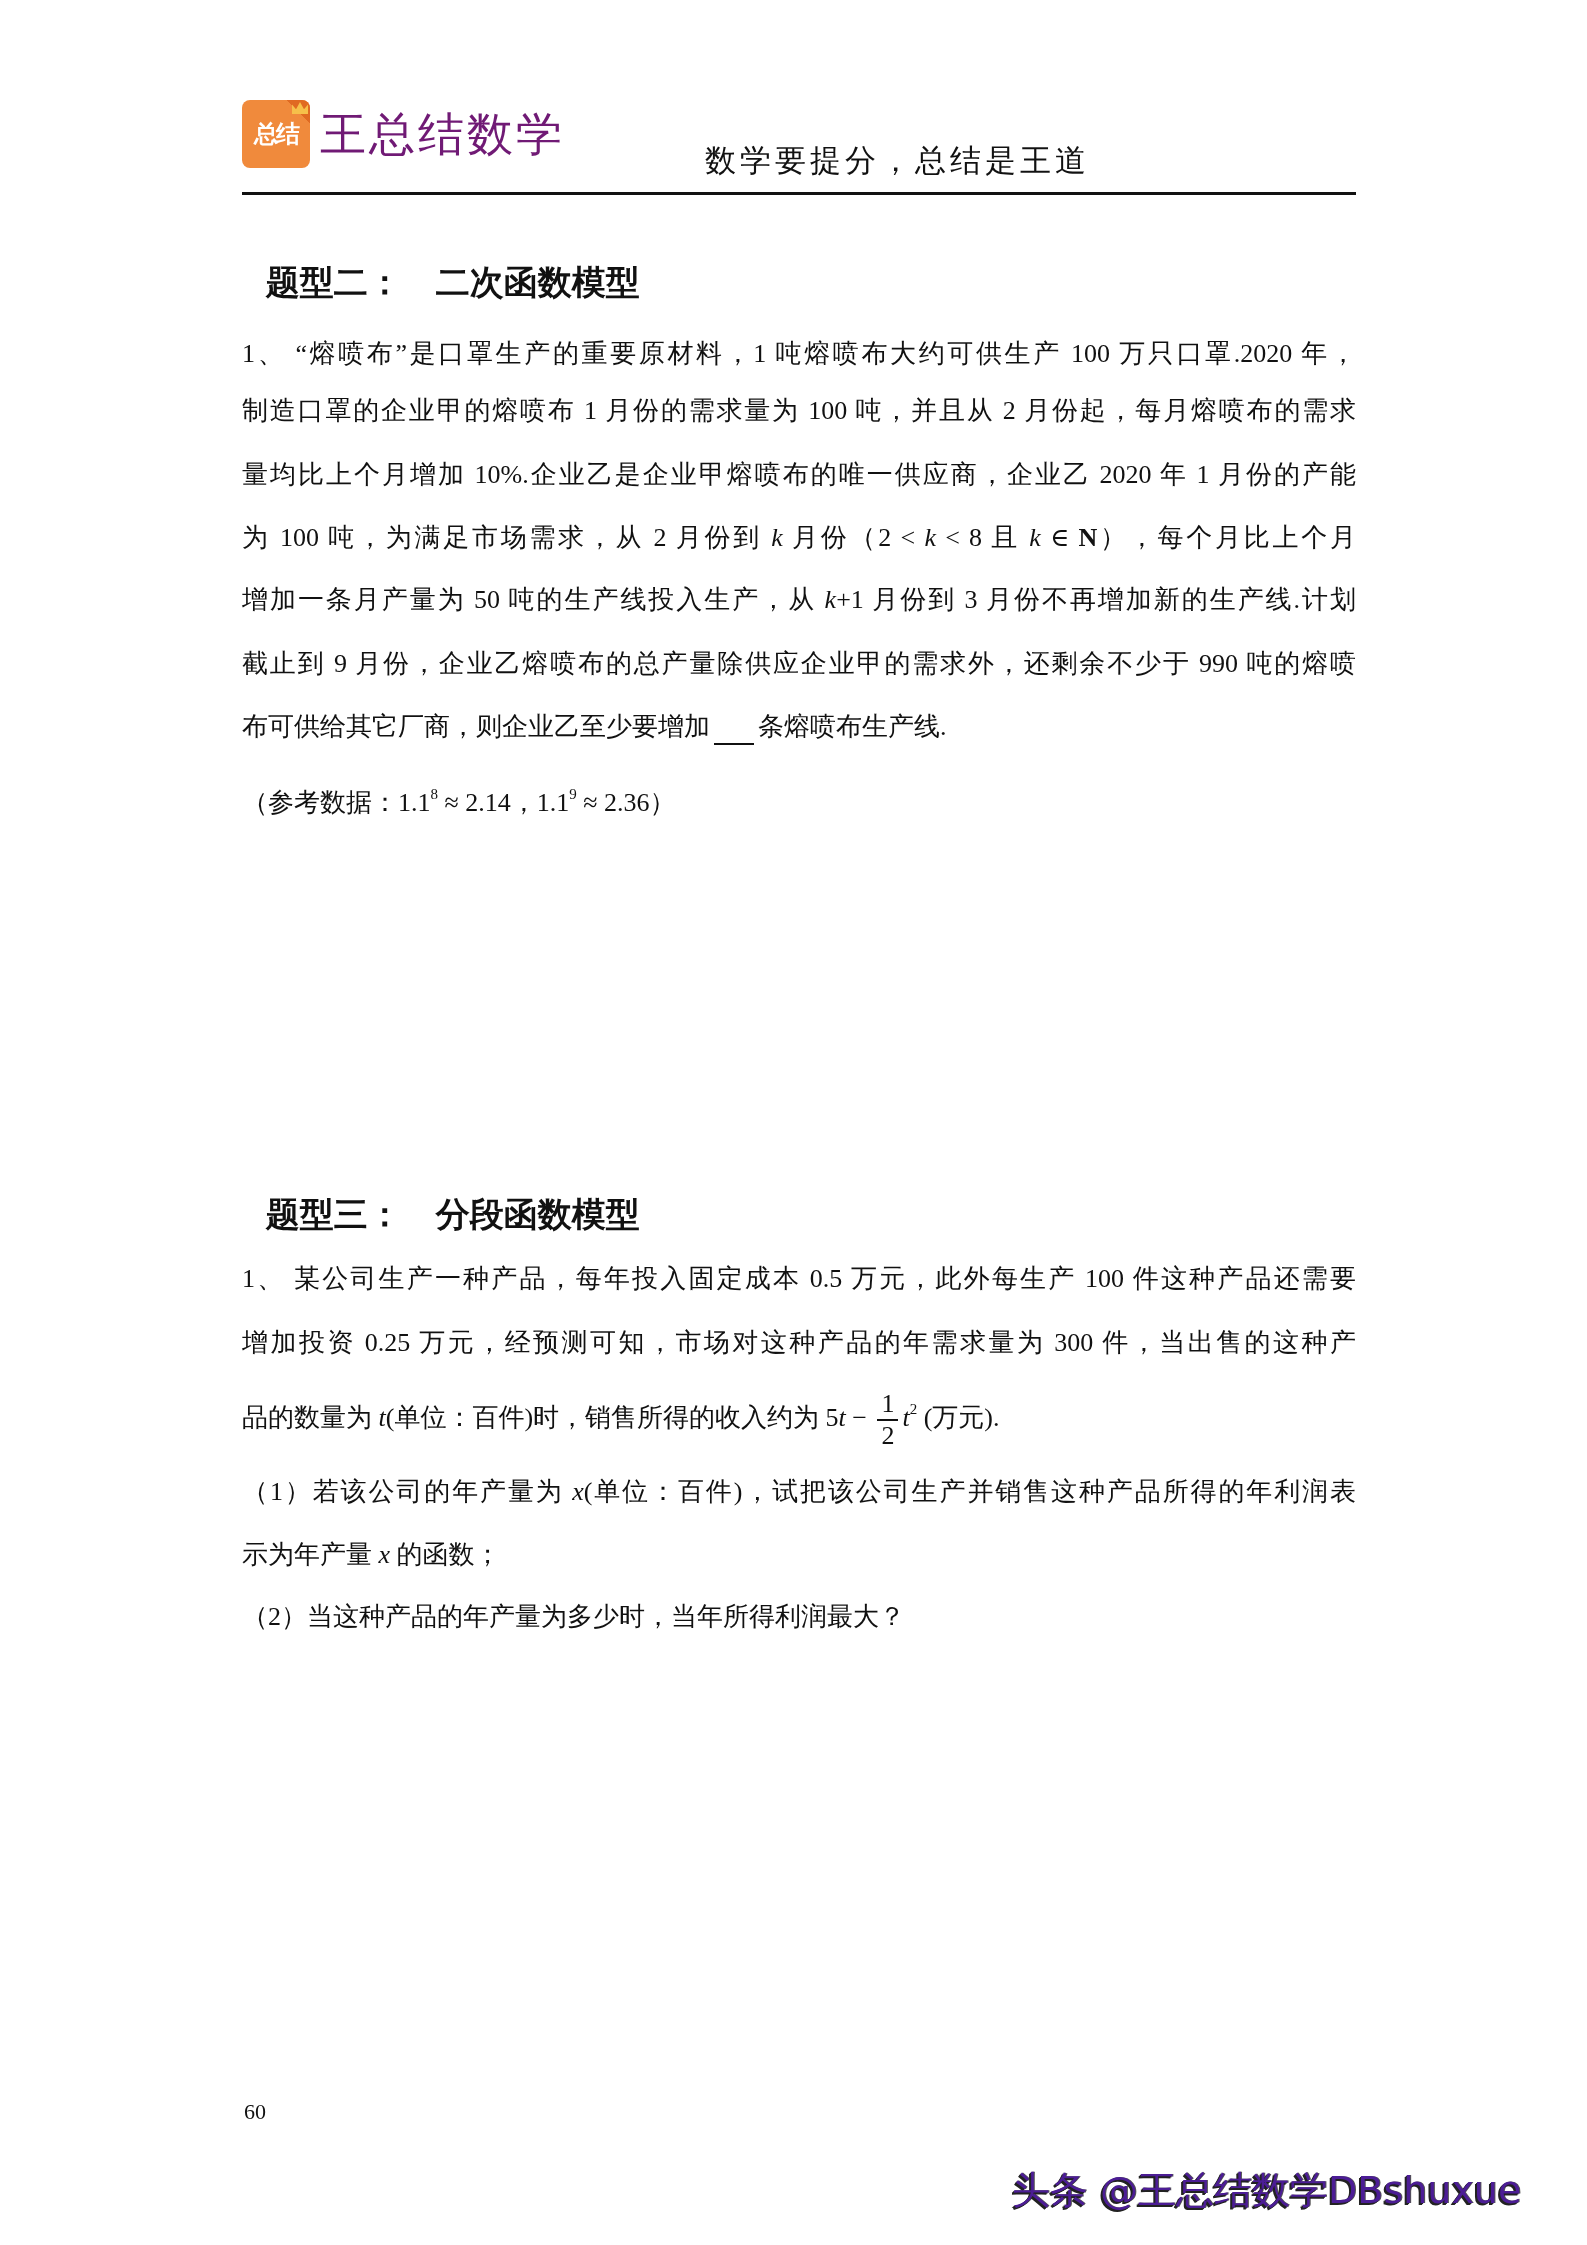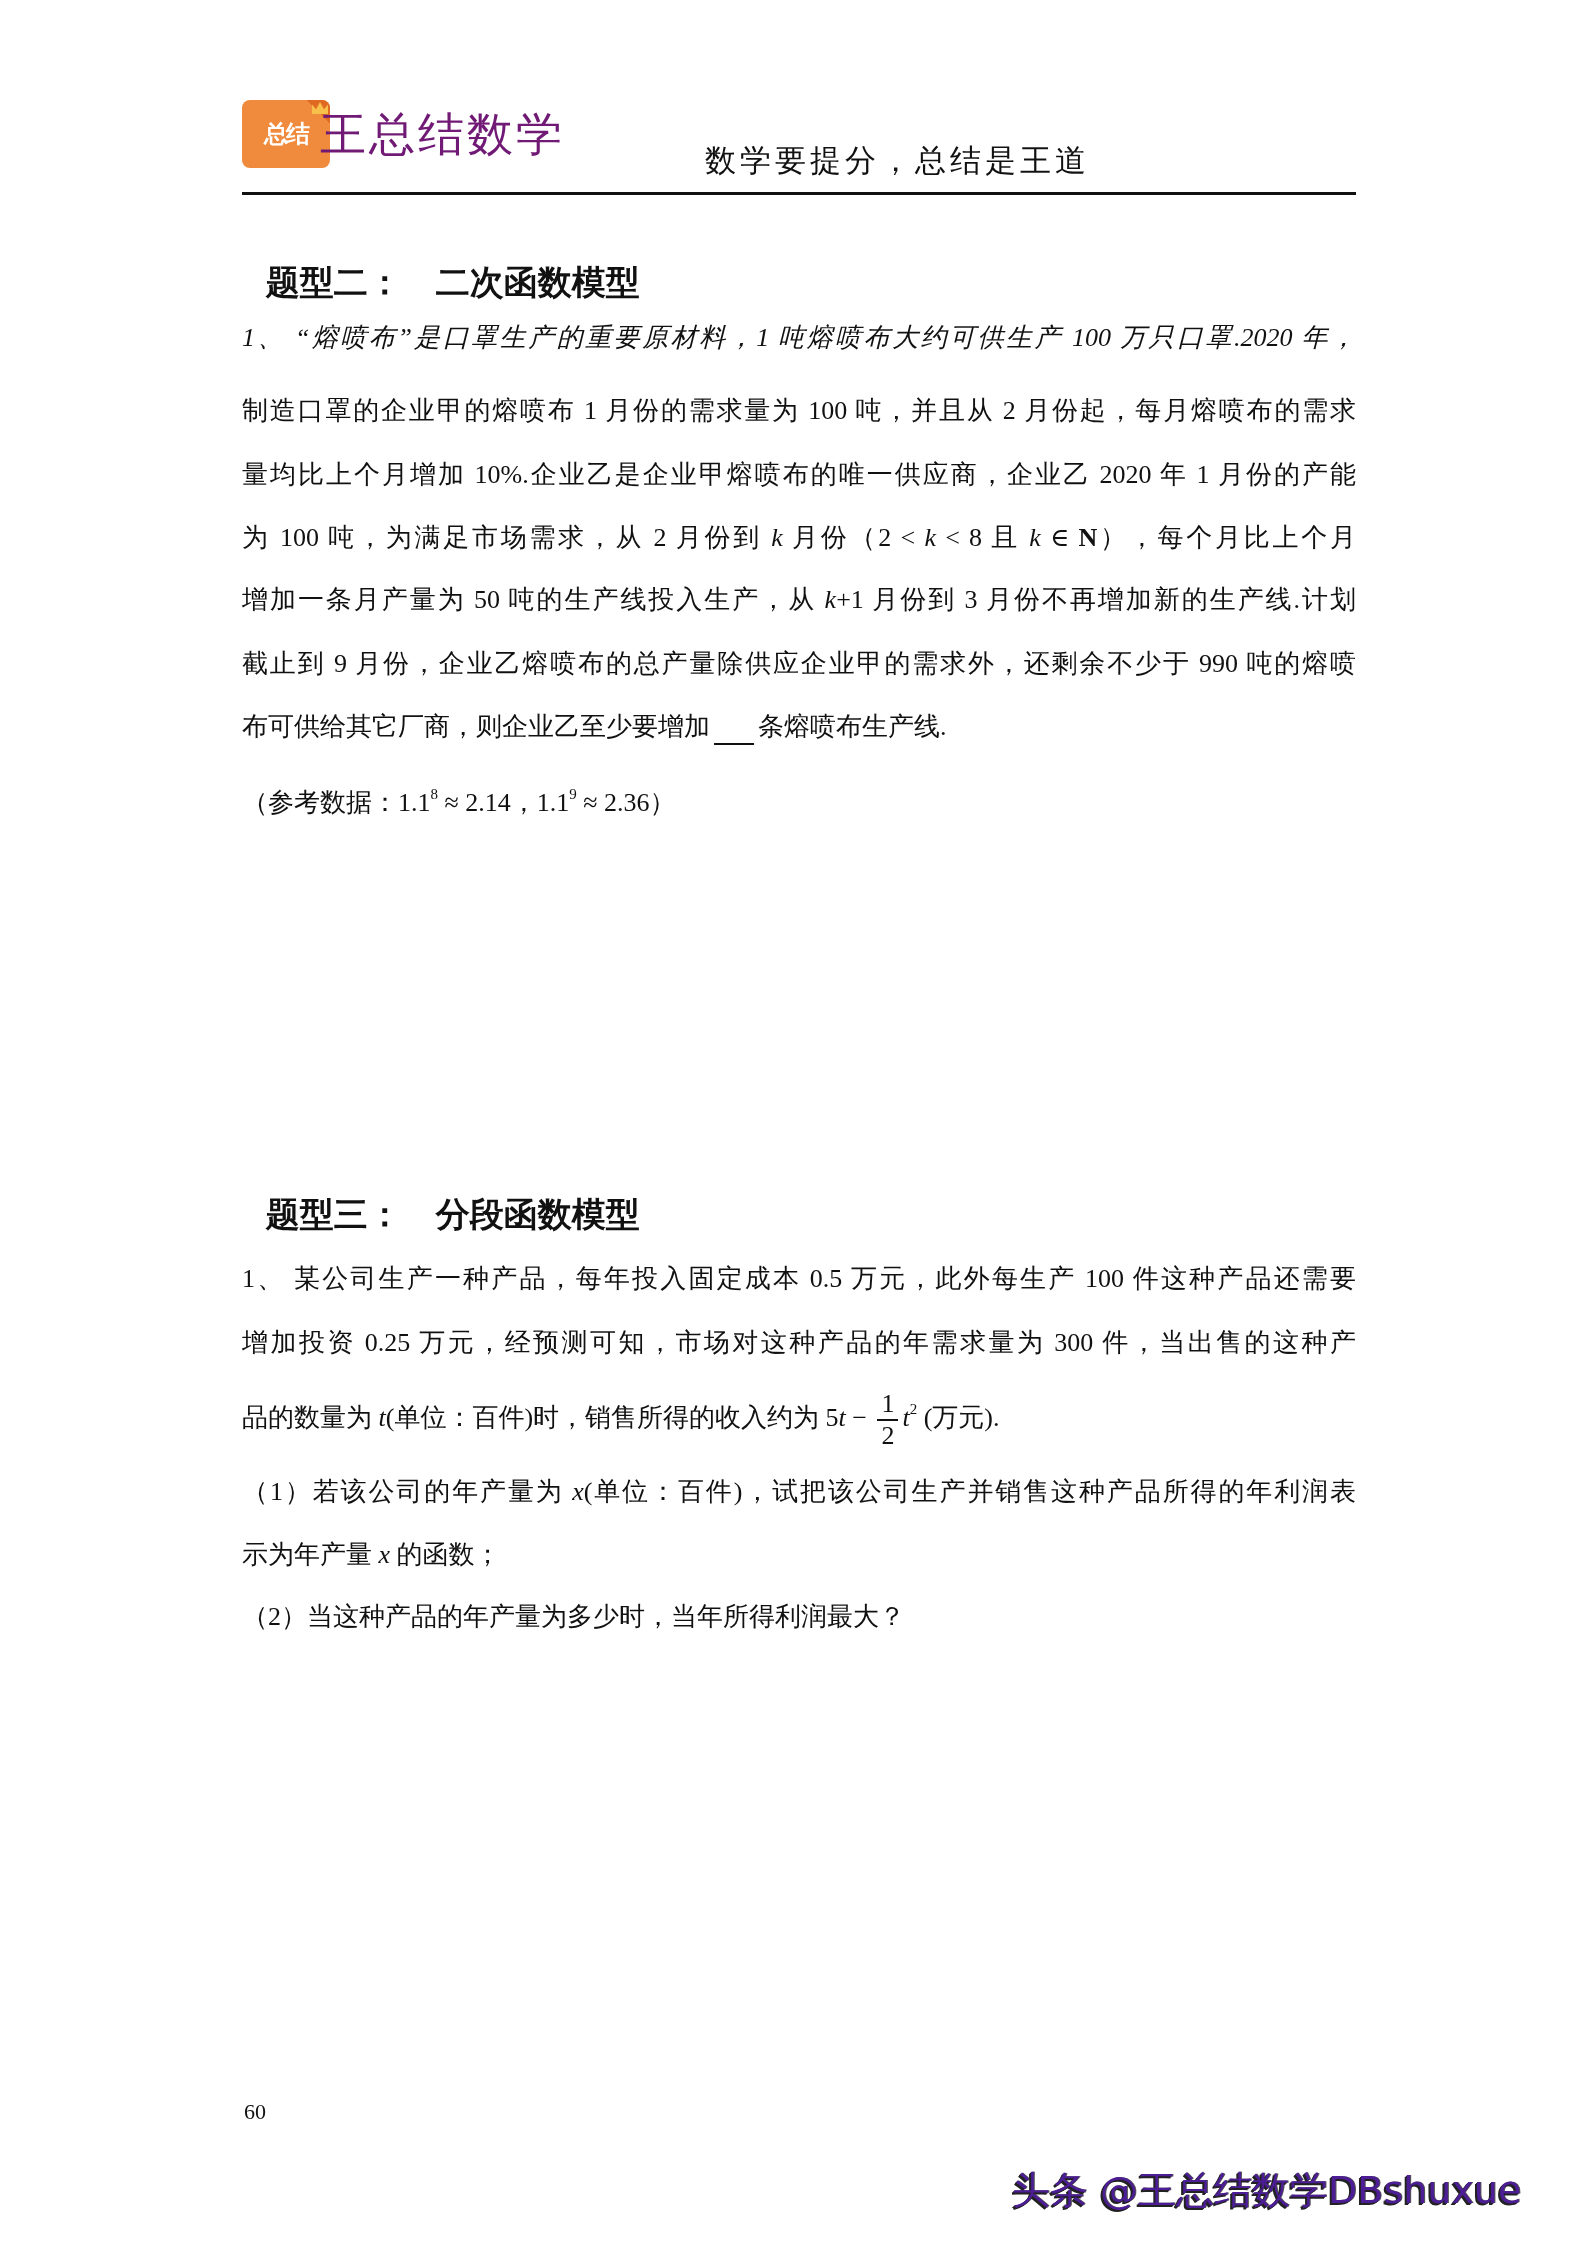--- a/index.html
+++ b/index.html
@@ -3,21 +3,21 @@
 <meta charset="utf-8">
 <style>
   html, body { margin: 0; padding: 0; }
   body {
     width: 1587px; height: 2245px; background: #ffffff; position: relative; overflow: hidden;
     font-family: "Liberation Serif", "DejaVu Serif", serif; color: #111;
   }
   .abs { position: absolute; }
   
   .logo-box {
-    left: 242px; top: 100px; width: 88px; height: 68px; border-radius: 8px;
+    left: 242px; top: 100px; width: 68px; height: 68px; border-radius: 8px;
     background: #f08a3c; color: #fff; font-family: "DejaVu Sans", sans-serif;
     font-size: 24px; font-weight: bold; display: flex; align-items: center; justify-content: center;
     letter-spacing: -2px; overflow: hidden;
   }
   .logo-box .crown {
     position: absolute; right: 2px; top: 2px; width: 16px; height: 12px;
     background: #f6c04a; clip-path: polygon(0 100%, 0 20%, 25% 60%, 50% 0, 75% 60%, 100% 20%, 100% 100%);
   }
   .logo-box .fold {
     position: absolute; right: 0; top: 0; width: 24px; height: 24px;
@@ -66,21 +66,21 @@
 </div>
 <div class="abs logo-text">王总结数学</div>
 <div class="abs slogan">数学要提分，总结是王道</div>
 <div class="abs header-rule"></div>
 
 <div class="abs section-heading" style="top:216px;">
   <span>题型二：</span><span style="display:inline-block;width:34px;"></span><span>二次函数模型</span>
 </div>
 
 <div>
-  <div class="abs line" style="top:320px;font-style:italic;">1、 “熔喷布”是口罩生产的重要原材料，1 吨熔喷布大约可供生产 100 万只口罩.2020 年，</div>
+  <div class="abs line" style="top:336px;">1、 “熔喷布”是口罩生产的重要原材料，1 吨熔喷布大约可供生产 100 万只口罩.2020 年，</div>
   <div class="abs line" style="top:393px;">制造口罩的企业甲的熔喷布 1 月份的需求量为 100 吨，并且从 2 月份起，每月熔喷布的需求</div>
   <div class="abs line" style="top:457px;">量均比上个月增加 10%.企业乙是企业甲熔喷布的唯一供应商，企业乙 2020 年 1 月份的产能</div>
   <div class="abs line" style="top:520px;">
     <span>为 100 吨，为满足市场需求，从 2 月份到 </span><i>k</i><span> 月份（</span><span>2 &lt; </span><i>k</i><span> &lt; 8</span><span>  且 </span><i>k</i><span> ∈ </span><b class="N">N</b><span>），每个月比上个月</span>
   </div>
   <div class="abs line" style="top:582px;">
     <span>增加一条月产量为 50 吨的生产线投入生产，从 </span><i>k</i><span>+1 月份到 3 月份不再增加新的生产线.计划</span>
   </div>
   <div class="abs line" style="top:646px;">截止到 9 月份，企业乙熔喷布的总产量除供应企业甲的需求外，还剩余不少于 990 吨的熔喷</div>
   <div class="abs line last" style="top:709px;">

